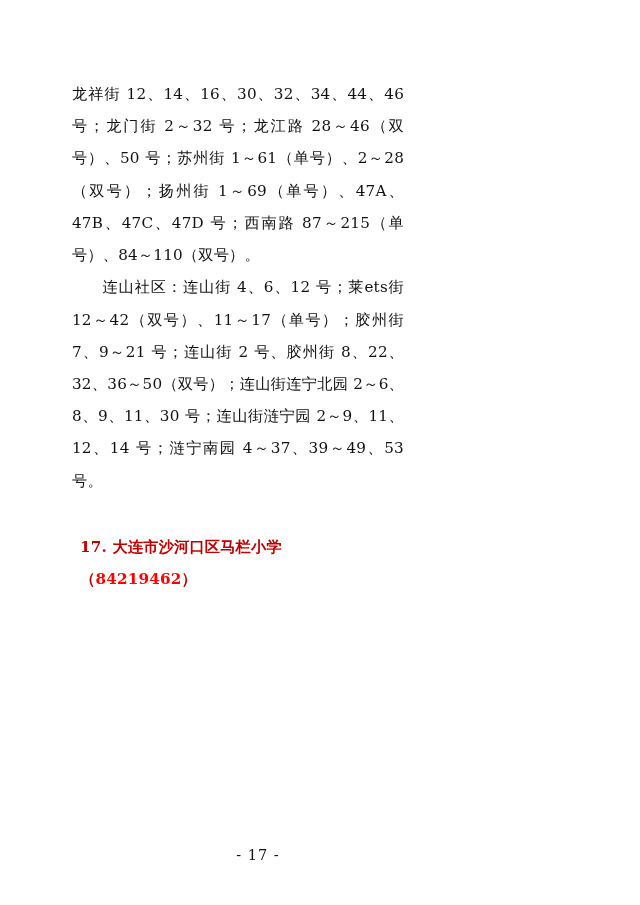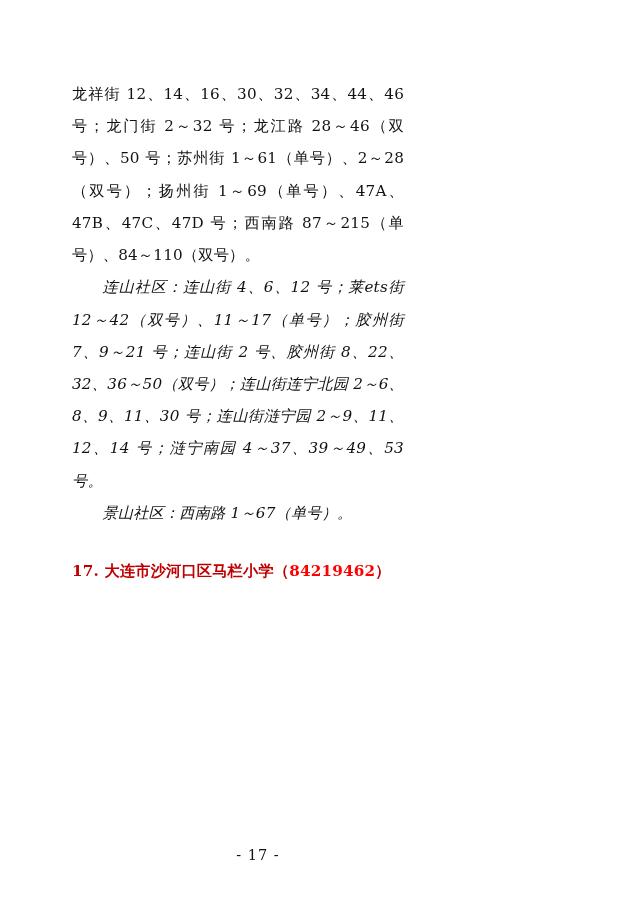--- a/index.html
+++ b/index.html
@@ -25,26 +25,25 @@
     font-size: 15.2px;
     line-height: 2.12;
     text-align: justify;
     text-justify: inter-ideograph;
     margin: 0;
     letter-spacing: 0.2px;
     color: #111111;
   }
   .indent {
     text-indent: 2em;
-    font-style: italic;
   }
   .heading {
     font-size: 15.2px;
     line-height: 2.12;
-    margin: 0;
+    margin: 8px;
     color: #c00000;
     font-weight: bold;
     letter-spacing: 0.2px;
     text-indent: 0;
   }
   .heading .phone {
     color: #ff0000;
     font-weight: bold;
   }
   .spacer-heading {
@@ -66,21 +65,20 @@
 
 <div class="page">
 
   <p class="para">龙祥街 12、14、16、30、32、34、44、46 号；龙门街 2～32 号；龙江路 28～46（双号）、50 号；苏州街 1～61（单号）、2～28（双号）；扬州街 1～69（单号）、47A、47B、47C、47D 号；西南路 87～215（单号）、84～110（双号）。</p>
 
   <p class="para indent">连山社区：连山街 4、6、12 号；莱ets街 12～42（双号）、11～17（单号）；胶州街 7、9～21 号；连山街 2 号、胶州街 8、22、32、36～50（双号）；连山街连宁北园 2～6、8、9、11、30 号；连山街涟宁园 2～9、11、12、14 号；涟宁南园 4～37、39～49、53 号。</p>
 
 
 
 
-  <p class="para indent">景山社区：西南路 1～67（单号）。</p>
 
 
   <div class="spacer-heading"></div>
 
   <p class="heading">
     <span>17. 大连市沙河口区马栏小学（</span><span class="phone">84219462</span><span>）</span>
   </p>
 
 
   <div class="footer">- 17 -</div>

